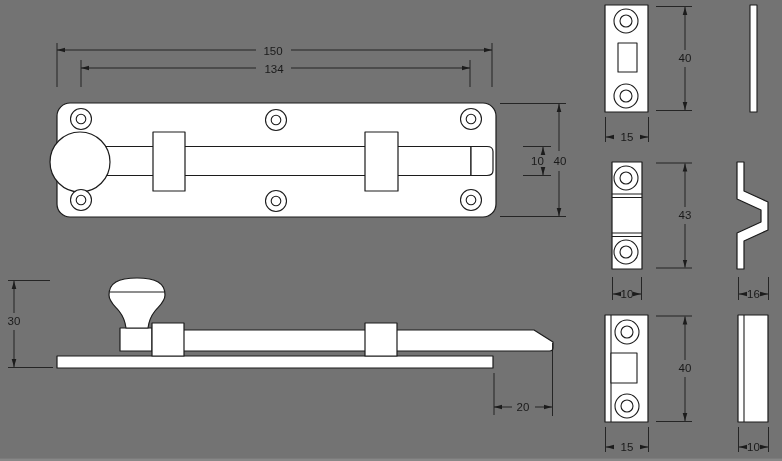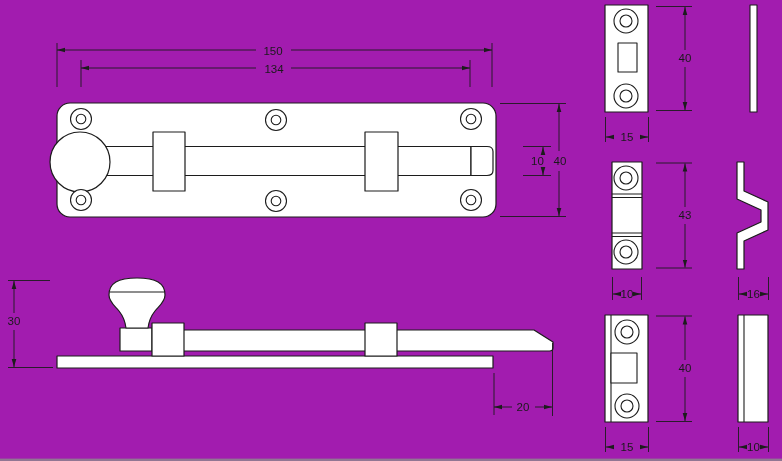--- a/index.html
+++ b/index.html
@@ -1,20 +1,20 @@
 <!DOCTYPE html>
 <html><head>
 <meta charset="utf-8">
 <style>
   html, body { margin: 0; padding: 0; background: #ffffff; }
   #stage {
     position: relative;
     width: 782px;
     height: 461px;
-    background: #a21caf;
+    background: #737373;
     overflow: hidden;
     font-family: "Liberation Sans", sans-serif;
   }
   svg { display: block; }
   .part {
     fill: #ffffff;
     stroke: #1c1c1c;
     stroke-width: 1.2;
     stroke-linejoin: round;
   }

